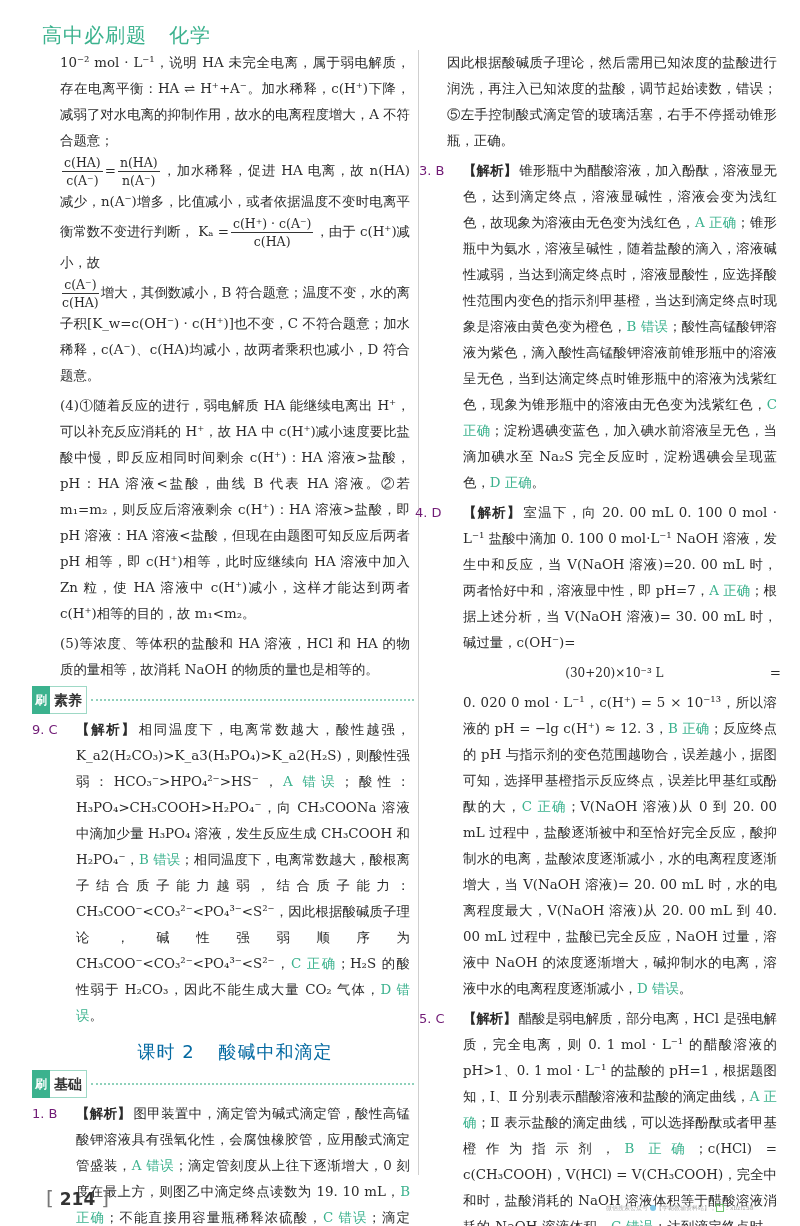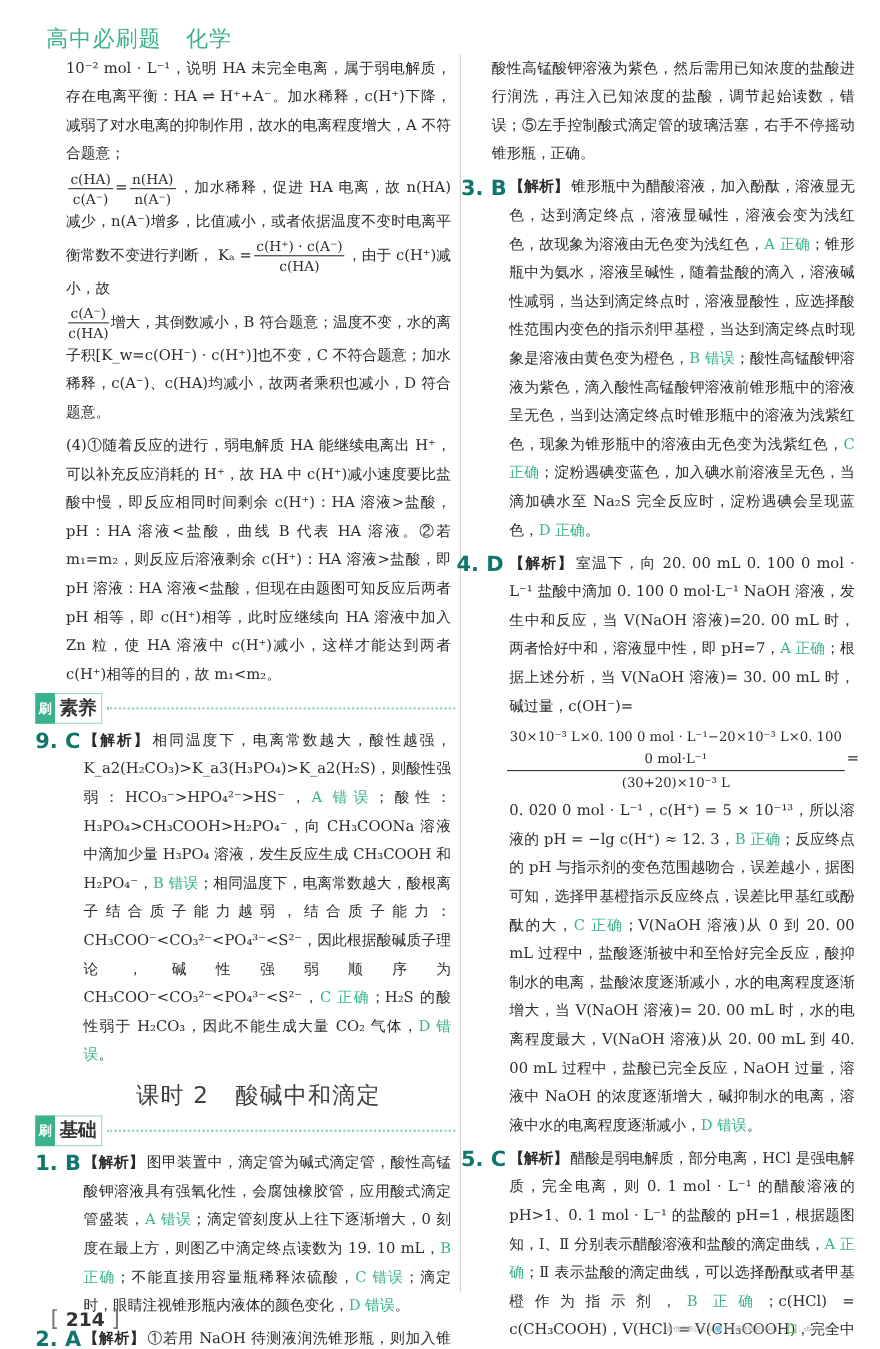--- a/index.html
+++ b/index.html
@@ -10,27 +10,27 @@
   .hdr { position:absolute; left:42px; top:22px; font-family:"DejaVu Sans", sans-serif;
          font-size:20px; color:#3bb28e; letter-spacing:1px; }
   .hdr span { margin-right:22px; }
   .col { position:absolute; font-size:13.4px; line-height:26px; }
   .col.left { left:56px; top:46px; width:358px; }
   .col.right { left:443px; top:46px; width:338px; }
   .divider { position:absolute; left:418px; top:50px; width:1px; height:1125px; background:#cfcfcf; }
   p { margin:4px; text-align:justify; }
   .g { color:#3bb28e; }
   .item { position:relative; padding-left:16px; }
-  .num { position:absolute; left:-28px; top:0; font-family:"DejaVu Sans", sans-serif; font-weight:bold; color:#0f766e; font-size:19px; }
+  .num { position:absolute; left:-28px; top:0; font-family:"DejaVu Sans", sans-serif; font-weight:normal; color:#701a75; font-size:13px; }
   .tag { font-family:"DejaVu Sans", sans-serif; font-weight:bold; margin-right:2px; }
   .section { display:flex; align-items:center; margin:4px 0 2px -24px; height:26px; }
   .section .box { background:#3bb28e; color:#fff; font-family:"DejaVu Sans", sans-serif; font-weight:bold; font-size:12px; padding:1px 3px; }
-  .section .lbl { font-family:"DejaVu Sans", sans-serif; font-weight:bold; font-size:17px; color:#333; border:1px solid #9ed9c6; border-left:none; padding:0 4px; }
+  .section .lbl { font-family:"DejaVu Sans", sans-serif; font-weight:bold; font-size:14px; color:#333; border:1px solid #9ed9c6; border-left:none; padding:0 4px; }
   .section .dots { flex:1; border-bottom:2px dotted #8fd1bb; margin-left:4px; height:0; }
-  .lesson { text-align:center; font-family:"DejaVu Sans", sans-serif; color:#404040; font-size:21px; margin:10px 0 6px; letter-spacing:1px; }
+  .lesson { text-align:center; font-family:"DejaVu Sans", sans-serif; color:#0369a1; font-size:18px; margin:10px 0 6px; letter-spacing:1px; }
   .lesson span { margin:0 12px; }
   .frac { display:inline-flex; flex-direction:column; vertical-align:middle; text-align:center; line-height:17px; font-size:12.5px; margin:0 2px; }
   .frac .n { border-bottom:1px solid #333; padding:0 2px; }
   .bigfrac { display:flex; align-items:center; justify-content:space-between; margin:4px 0; }
   .bigfrac .frac { font-size:12px; line-height:20px; flex:1; }
   .page { position:absolute; left:46px; top:1186px; font-family:"DejaVu Sans", sans-serif; font-size:17px; font-weight:bold; color:#333; }
   .page .br { font-weight:normal; color:#777; font-size:20px; }
   .footer { position:absolute; left:606px; top:1204px; font-family:"DejaVu Sans", sans-serif; font-size:6px; color:#aaa; }
   .footer .ic { display:inline-block; width:6px; height:6px; border-radius:50%; background:#7fc8e8; vertical-align:middle; }
   .footer .ic2 { display:inline-block; width:6px; height:6px; border:1px solid #6ac56a; vertical-align:middle; }
@@ -57,20 +57,21 @@
     <span>Kₐ =</span><span class="frac">
         <span class="n">c(H⁺) · c(A⁻)</span>
         <span>c(HA)</span>
       </span><span>，由于 c(H⁺)减小，故</span><br>
     <span class="frac">
         <span class="n">c(A⁻)</span>
         <span>c(HA)</span>
       </span><span>增大，其倒数减小，B 符合题意；温度不变，水的离子积[K_w=c(OH⁻) · c(H⁺)]也不变，C 不符合题意；加水稀释，c(A⁻)、c(HA)均减小，故两者乘积也减小，D 符合题意。</span>
   </p>
   <p>(4)①随着反应的进行，弱电解质 HA 能继续电离出 H⁺，可以补充反应消耗的 H⁺，故 HA 中 c(H⁺)减小速度要比盐酸中慢，即反应相同时间剩余 c(H⁺)：HA 溶液&gt;盐酸，pH：HA 溶液&lt;盐酸，曲线 B 代表 HA 溶液。②若 m₁=m₂，则反应后溶液剩余 c(H⁺)：HA 溶液&gt;盐酸，即 pH 溶液：HA 溶液&lt;盐酸，但现在由题图可知反应后两者 pH 相等，即 c(H⁺)相等，此时应继续向 HA 溶液中加入 Zn 粒，使 HA 溶液中 c(H⁺)减小，这样才能达到两者 c(H⁺)相等的目的，故 m₁&lt;m₂。</p>
+  <p>(5)等浓度、等体积的盐酸和 HA 溶液，HCl 和 HA 的物质的量相等，故消耗 NaOH 的物质的量也是相等的。</p>
 
   <div class="section">
     <span class="box">刷</span>
       <span class="lbl">素养</span>
       <span class="dots"></span>
   </div>
 
   <p class="item">
     <span class="num">9. C</span><span class="tag">【解析】</span><span>相同温度下，电离常数越大，酸性越强，K_a2(H₂CO₃)&gt;K_a3(H₃PO₄)&gt;K_a2(H₂S)，则酸性强弱：HCO₃⁻&gt;HPO₄²⁻&gt;HS⁻，</span><span class="g">A 错误</span><span>；酸性：H₃PO₄&gt;CH₃COOH&gt;H₂PO₄⁻，向 CH₃COONa 溶液中滴加少量 H₃PO₄ 溶液，发生反应生成 CH₃COOH 和 H₂PO₄⁻，</span><span class="g">B 错误</span><span>；相同温度下，电离常数越大，酸根离子结合质子能力越弱，结合质子能力：CH₃COO⁻&lt;CO₃²⁻&lt;PO₄³⁻&lt;S²⁻，因此根据酸碱质子理论，碱性强弱顺序为 CH₃COO⁻&lt;CO₃²⁻&lt;PO₄³⁻&lt;S²⁻，</span><span class="g">C 正确</span><span>；H₂S 的酸性弱于 H₂CO₃，因此不能生成大量 CO₂ 气体，</span><span class="g">D 错误</span><span>。</span>
   </p>
@@ -88,33 +89,32 @@
   <p class="item">
     <span class="num">1. B</span><span class="tag">【解析】</span><span>图甲装置中，滴定管为碱式滴定管，酸性高锰酸钾溶液具有强氧化性，会腐蚀橡胶管，应用酸式滴定管盛装，</span><span class="g">A 错误</span><span>；滴定管刻度从上往下逐渐增大，0 刻度在最上方，则图乙中滴定终点读数为 19. 10 mL，</span><span class="g">B 正确</span><span>；不能直接用容量瓶稀释浓硫酸，</span><span class="g">C 错误</span><span>；滴定时，眼睛注视锥形瓶内液体的颜色变化，</span><span class="g">D 错误</span><span>。</span>
   </p>
 
   <p class="item">
     <span class="num">2. A</span><span class="tag">【解析】</span><span>①若用 NaOH 待测液润洗锥形瓶，则加入锥形瓶中的 NaOH 待测液体积偏大，导致测定的 NaOH 溶液的浓度偏大，错误；②量筒只能精确至 0.1 mL，应用碱式滴定管或移液管量取 NaOH 待测液，错误；③石蕊溶液变色范围太宽，不便于判断滴定终点，应用甲基橙或酚酞作指示剂，错误；④取一支酸式滴定管，</span>
   </p>
 </div>
 
 <div class="col right">
-  <p>酸性高锰酸钾溶液为紫色，然后需用已知浓度的盐酸进行润洗，再注入已知浓度的盐酸，调节起始读数，错误；⑤左手控制酸式滴定管的玻璃活塞，右手不停摇动锥形瓶，正确。</p>
+  <p>因此根据酸碱质子理论，然后需用已知浓度的盐酸进行润洗，再注入已知浓度的盐酸，调节起始读数，错误；⑤左手控制酸式滴定管的玻璃活塞，右手不停摇动锥形瓶，正确。</p>
 
   <p class="item">
     <span class="num">3. B</span><span class="tag">【解析】</span><span>锥形瓶中为醋酸溶液，加入酚酞，溶液显无色，达到滴定终点，溶液显碱性，溶液会变为浅红色，故现象为溶液由无色变为浅红色，</span><span class="g">A 正确</span><span>；锥形瓶中为氨水，溶液呈碱性，随着盐酸的滴入，溶液碱性减弱，当达到滴定终点时，溶液显酸性，应选择酸性范围内变色的指示剂甲基橙，当达到滴定终点时现象是溶液由黄色变为橙色，</span><span class="g">B 错误</span><span>；酸性高锰酸钾溶液为紫色，滴入酸性高锰酸钾溶液前锥形瓶中的溶液呈无色，当到达滴定终点时锥形瓶中的溶液为浅紫红色，现象为锥形瓶中的溶液由无色变为浅紫红色，</span><span class="g">C 正确</span><span>；淀粉遇碘变蓝色，加入碘水前溶液呈无色，当滴加碘水至 Na₂S 完全反应时，淀粉遇碘会呈现蓝色，</span><span class="g">D 正确</span><span>。</span>
   </p>
 
   <div class="item">
     <p>
       <span class="num">4. D</span><span class="tag">【解析】</span><span>室温下，向 20. 00 mL 0. 100 0 mol · L⁻¹ 盐酸中滴加 0. 100 0 mol·L⁻¹ NaOH 溶液，发生中和反应，当 V(NaOH 溶液)=20. 00 mL 时，两者恰好中和，溶液显中性，即 pH=7，</span><span class="g">A 正确</span><span>；根据上述分析，当 V(NaOH 溶液)= 30. 00 mL 时，碱过量，c(OH⁻)=</span>
     </p>
     <div class="bigfrac">
       <span class="frac">
-          <span class="n">30×10⁻³ L×0. 100 0 mol · L⁻¹−20×10⁻³ L×0. 100 0 mol·L⁻¹</span>
           <span>(30+20)×10⁻³ L</span>
         </span>
       <span>=</span>
     </div>
     <p>
       <span>0. 020 0 mol · L⁻¹，c(H⁺) = 5 × 10⁻¹³，所以溶液的 pH = −lg c(H⁺) ≈ 12. 3，</span><span class="g">B 正确</span><span>；反应终点的 pH 与指示剂的变色范围越吻合，误差越小，据图可知，选择甲基橙指示反应终点，误差比甲基红或酚酞的大，</span><span class="g">C 正确</span><span>；V(NaOH 溶液)从 0 到 20. 00 mL 过程中，盐酸逐渐被中和至恰好完全反应，酸抑制水的电离，盐酸浓度逐渐减小，水的电离程度逐渐增大，当 V(NaOH 溶液)= 20. 00 mL 时，水的电离程度最大，V(NaOH 溶液)从 20. 00 mL 到 40. 00 mL 过程中，盐酸已完全反应，NaOH 过量，溶液中 NaOH 的浓度逐渐增大，碱抑制水的电离，溶液中水的电离程度逐渐减小，</span><span class="g">D 错误</span><span>。</span>
     </p>
   </div>
 
   <p class="item">

